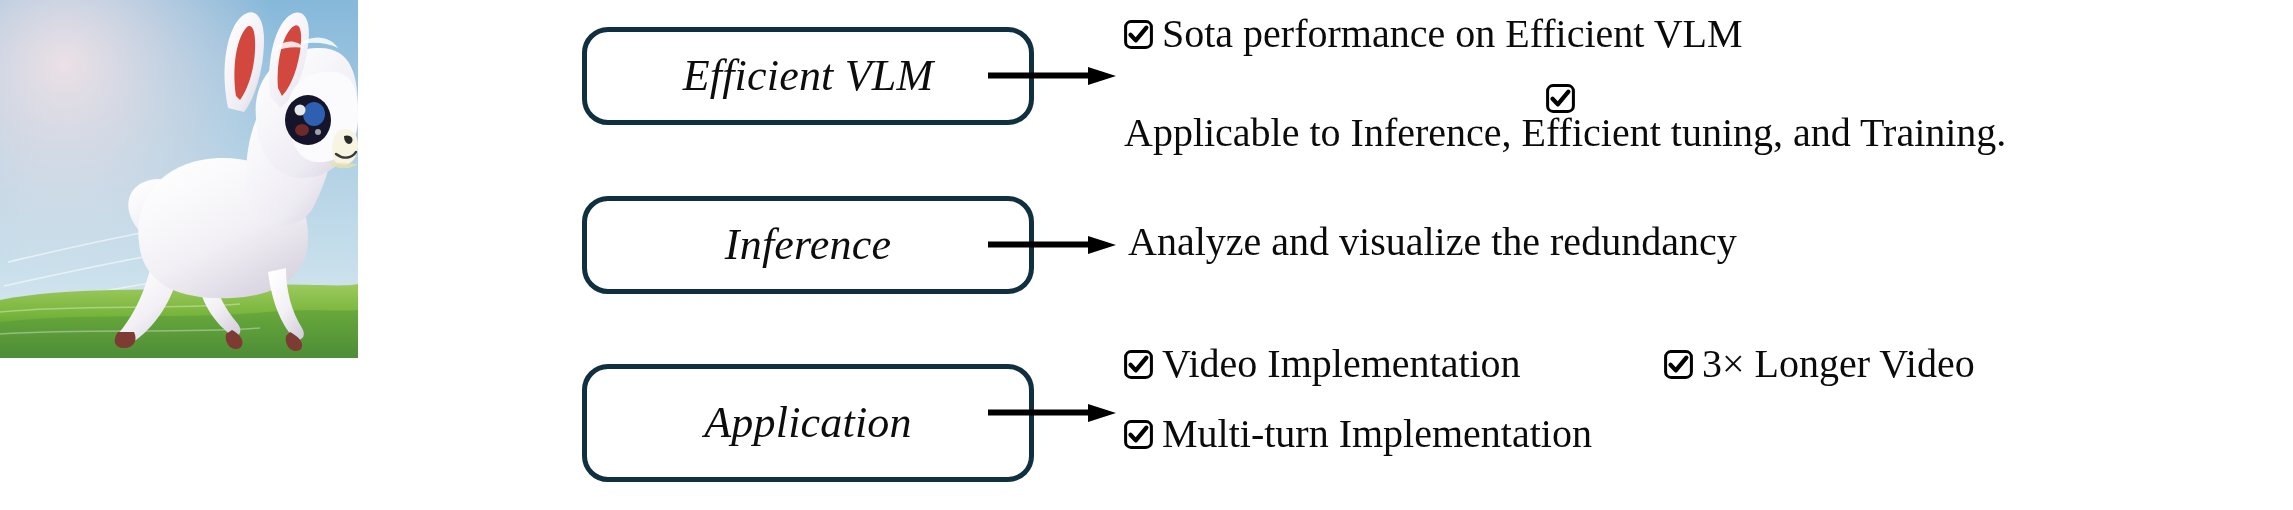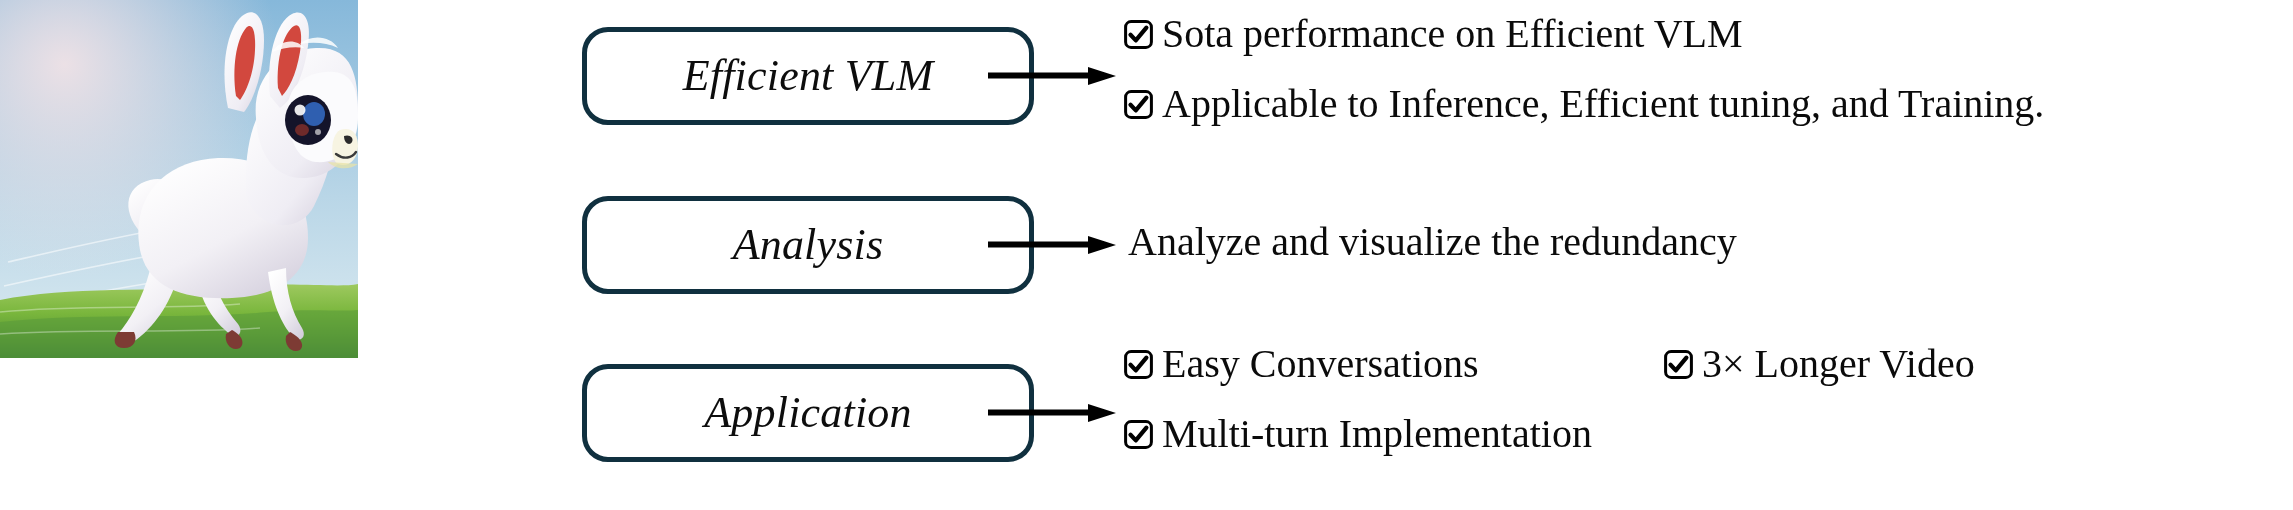--- a/index.html
+++ b/index.html
@@ -46,21 +46,21 @@
     font-style: italic;
     font-size: 44px;
     color: #0d0d0d;
     line-height: 1;
     letter-spacing: 0.2px;
     white-space: nowrap;
   }
 
   #box-efficient { left: 538px; top: 27px;  width: 452px; height: 98px; }
   #box-analysis  { left: 538px; top: 196px; width: 452px; height: 98px; }
-  #box-application{left: 538px; top: 364px; width: 452px; height: 98px; }
+  #box-application{left: 538px; top: 364px; width: 452px; height: 118px; }
 
   
   .arrow {
     position: absolute;
     height: 22px;
   }
   .arrow svg { display: block; }
   #arrow-1 { left: 988px; top: 65px; }
   #arrow-2 { left: 988px; top: 234px; }
   #arrow-3 { left: 988px; top: 402px; }
@@ -88,21 +88,21 @@
     flex: 0 0 29px;
     margin-right: 9px;
     position: relative;
     box-sizing: border-box;
   }
   .checkbox svg { display: block; }
 
   
   #group-efficient { left: 1124px; top: 14px; }
   #group-efficient .item-row { margin-bottom: 30px; }
-  #group-efficient .item-row:last-child { margin-bottom: 0; }
+  #group-efficient .item-row:last-child { margin-bottom: 0; flex-direction: column; }
 
   
   #group-analysis { left: 1128px; top: 222px; }
 
   
   #group-application {
     left: 1124px;
     top: 344px;
     display: grid;
     grid-template-columns: 540px auto;
@@ -201,21 +201,21 @@
         <path d="M272 52 C 280 40, 296 38, 304 48 C 294 46, 282 48, 272 52 Z"></path>
         <path d="M300 44 C 312 34, 330 36, 338 48 C 326 42, 312 42, 300 44 Z"></path>
       </g>
     </svg>
   </div>
 
   <div class="node-box" id="box-efficient">
     <span class="node-label">Efficient VLM</span>
   </div>
   <div class="node-box" id="box-analysis">
-    <span class="node-label">Analysis</span>
+    <span class="node-label">Inference</span>
   </div>
   <div class="node-box" id="box-application">
     <span class="node-label">Application</span>
   </div>
 
   <div class="arrow" id="arrow-1">
     <svg width="128" height="22" viewBox="0 0 128 22">
       <path d="M0 7.5 H100 V2 L128 11 L100 20 V13.5 H0 Z" fill="#000000"></path>
     </svg>
   </div>
@@ -258,21 +258,21 @@
   </div>
 
   <div class="items" id="group-application">
     <div class="item-row">
       <span class="checkbox">
         <svg width="29" height="29" viewBox="0 0 29 29">
           <rect x="1.6" y="1.6" width="25.8" height="25.8" rx="5.5" fill="#ffffff" stroke="#000000" stroke-width="3"></rect>
           <path d="M6.5 14.8 L11.8 20.4 L22.4 7.6" fill="none" stroke="#000000" stroke-width="4.2" stroke-linecap="round" stroke-linejoin="round"></path>
         </svg>
       </span>
-      <span class="item-text">Easy Conversations</span>
+      <span class="item-text">Video Implementation</span>
     </div>
     <div class="item-row">
       <span class="checkbox">
         <svg width="29" height="29" viewBox="0 0 29 29">
           <rect x="1.6" y="1.6" width="25.8" height="25.8" rx="5.5" fill="#ffffff" stroke="#000000" stroke-width="3"></rect>
           <path d="M6.5 14.8 L11.8 20.4 L22.4 7.6" fill="none" stroke="#000000" stroke-width="4.2" stroke-linecap="round" stroke-linejoin="round"></path>
         </svg>
       </span>
       <span class="item-text">3× Longer Video</span>
     </div>

